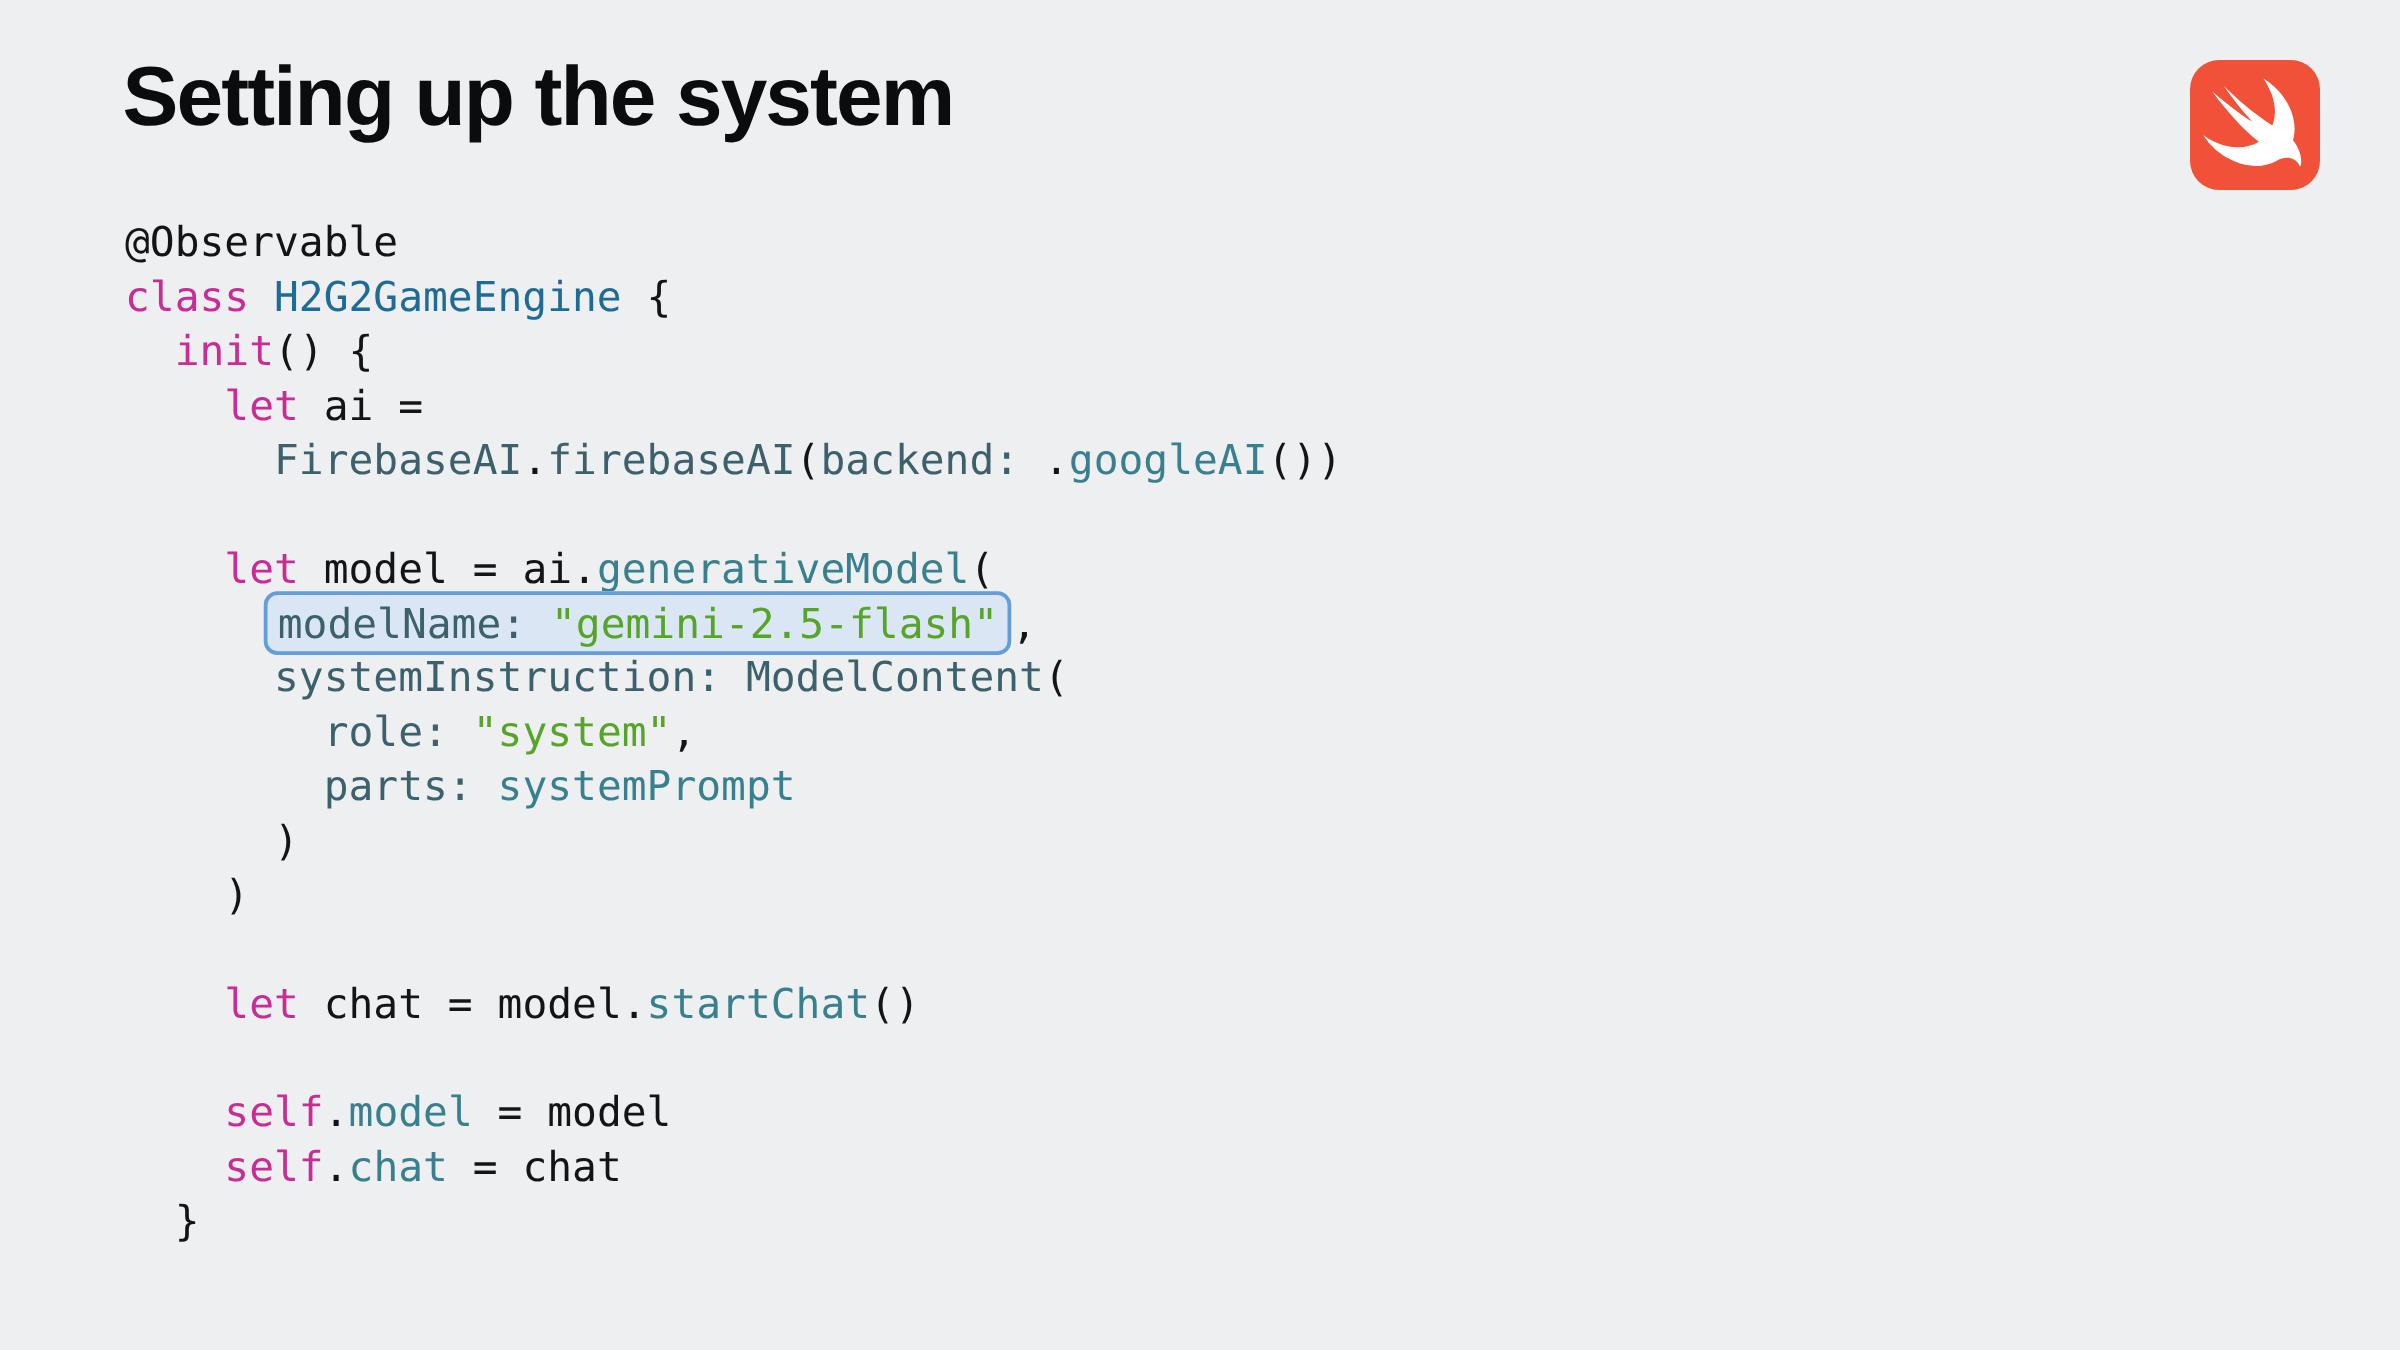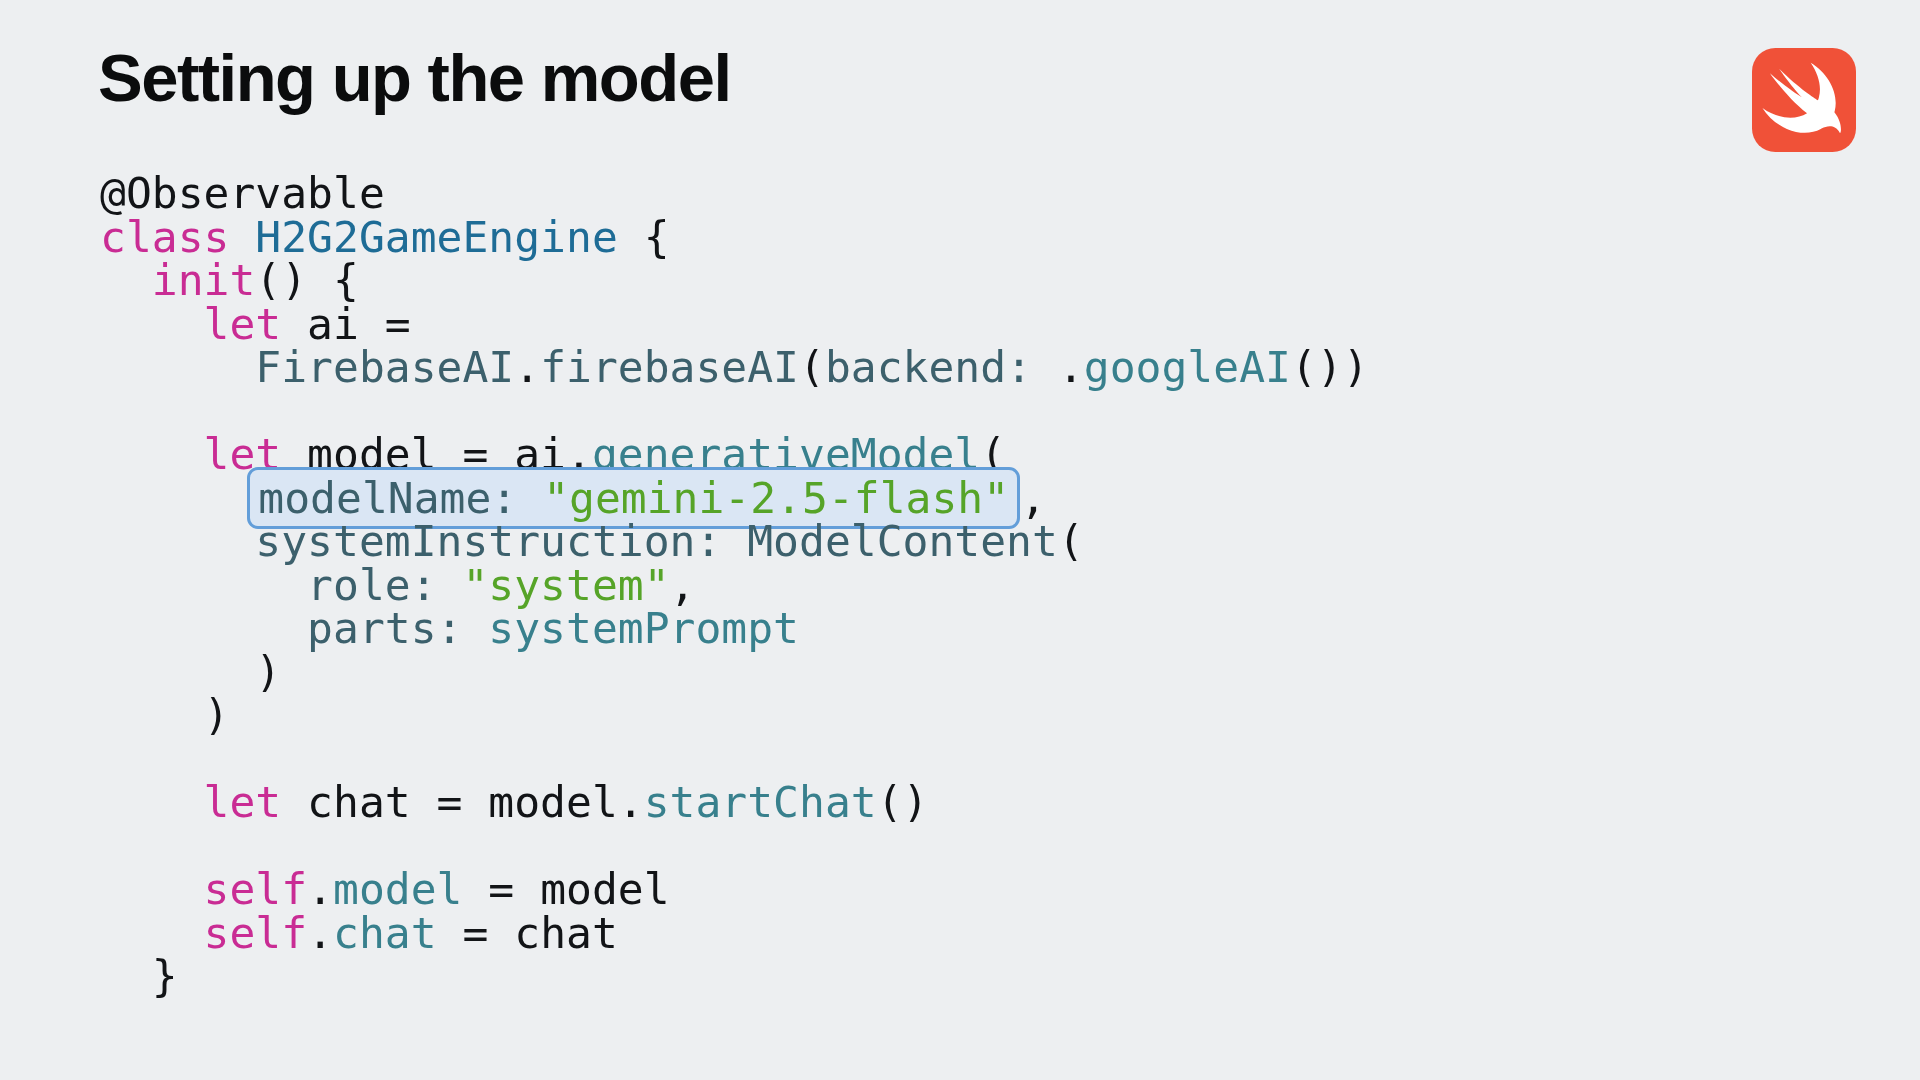--- a/index.html
+++ b/index.html
@@ -20,42 +20,42 @@
     font-size:67px;line-height:88px;font-weight:700;letter-spacing:-1.5px;
     color:#0B0C0D;
   }
   .logo{
     position:absolute;left:1752px;top:48px;width:104px;height:104px;
   }
   .logo svg{display:block;width:104px;height:104px}
   .code{
     position:absolute;left:100px;top:172px;
     font-family:"DejaVu Sans Mono","Liberation Mono",monospace;
-    font-size:43px;line-height:43.5px;
+    font-size:33px;line-height:43.5px;
     white-space:pre;color:var(--plain);
   }
   .code-line{height:43.5px}
   .tok-plain{color:var(--plain)}
   .tok-keyword{color:var(--kw)}
   .tok-type{color:var(--type)}
   .tok-method{color:var(--method)}
   .tok-string{color:var(--string)}
   .tok-classdecl{color:var(--classdecl)}
   .hl-box{
     background:var(--hlfill);
     border:3px solid var(--hlborder);
     border-radius:11px;
     padding:3px 8px;
     margin-left:-8px;
   }
 </style>
 </head>
 <body>
 
-<h1 class="title">Setting up the model</h1>
+<h1 class="title">Setting up the system</h1>
 
 <div class="logo">
   <svg viewBox="0 0 24 24" xmlns="http://www.w3.org/2000/svg" aria-hidden="true">
     <rect x="0" y="0" width="24" height="24" rx="5.4" fill="var(--swift)"></rect>
     <path fill="#FFFFFF" d="M13.543 3.41c4.114 2.47 6.545 7.162 5.549 11.131-.024.092-.05.182-.077.272l.002.001c2.062 2.538 1.5 5.258 1.236 4.745-1.072-2.086-3.066-1.568-4.088-1.043a6.803 6.803 0 0 1-.281.158l-.02.011-.002.002c-2.115 1.123-4.957 1.205-7.812-.022a12.568 12.568 0 0 1-5.64-4.838c.649.478 1.35.898 2.097 1.246 3.019 1.406 6.051 1.308 8.197-.002C9.651 12.73 7.101 9.67 5.146 7.191a10.628 10.628 0 0 1-1.005-1.384c2.34 2.142 6.038 4.83 7.365 5.576C8.69 8.408 6.208 4.743 6.324 4.86c4.436 4.47 8.528 6.996 8.528 6.996.154.085.27.154.36.213.085-.215.16-.437.222-.668.684-2.494-.09-5.336-1.891-7.992z"></path>
   </svg>
 </div>
 
 <div class="code"><div class="code-line"><span class="tok-plain">@Observable</span></div><div class="code-line"><span class="tok-keyword">class</span><span class="tok-plain"> </span><span class="tok-classdecl">H2G2GameEngine</span><span class="tok-plain"> {</span></div><div class="code-line"><span class="tok-plain">  </span><span class="tok-keyword">init</span><span class="tok-plain">() {</span></div><div class="code-line"><span class="tok-plain">    </span><span class="tok-keyword">let</span><span class="tok-plain"> ai =</span></div><div class="code-line"><span class="tok-plain">      </span><span class="tok-type">FirebaseAI</span><span class="tok-plain">.</span><span class="tok-type">firebaseAI</span><span class="tok-plain">(</span><span class="tok-type">backend:</span><span class="tok-plain"> .</span><span class="tok-method">googleAI</span><span class="tok-plain">())</span></div><div class="code-line">&nbsp;</div><div class="code-line"><span class="tok-plain">    </span><span class="tok-keyword">let</span><span class="tok-plain"> model = ai.</span><span class="tok-method">generativeModel</span><span class="tok-plain">(</span></div><div class="code-line"><span class="tok-plain">      </span><span class="hl-box"><span class="tok-type">modelName:</span><span class="tok-plain"> </span><span class="tok-string">"gemini-2.5-flash"</span></span><span class="tok-plain">,</span></div><div class="code-line"><span class="tok-plain">      </span><span class="tok-type">systemInstruction:</span><span class="tok-plain"> </span><span class="tok-type">ModelContent</span><span class="tok-plain">(</span></div><div class="code-line"><span class="tok-plain">        </span><span class="tok-type">role:</span><span class="tok-plain"> </span><span class="tok-string">"system"</span><span class="tok-plain">,</span></div><div class="code-line"><span class="tok-plain">        </span><span class="tok-type">parts:</span><span class="tok-plain"> </span><span class="tok-method">systemPrompt</span></div><div class="code-line"><span class="tok-plain">      )</span></div><div class="code-line"><span class="tok-plain">    )</span></div><div class="code-line">&nbsp;</div><div class="code-line"><span class="tok-plain">    </span><span class="tok-keyword">let</span><span class="tok-plain"> chat = model.</span><span class="tok-method">startChat</span><span class="tok-plain">()</span></div><div class="code-line">&nbsp;</div><div class="code-line"><span class="tok-plain">    </span><span class="tok-keyword">self</span><span class="tok-plain">.</span><span class="tok-method">model</span><span class="tok-plain"> = model</span></div><div class="code-line"><span class="tok-plain">    </span><span class="tok-keyword">self</span><span class="tok-plain">.</span><span class="tok-method">chat</span><span class="tok-plain"> = chat</span></div><div class="code-line"><span class="tok-plain">  }</span></div></div>
 

